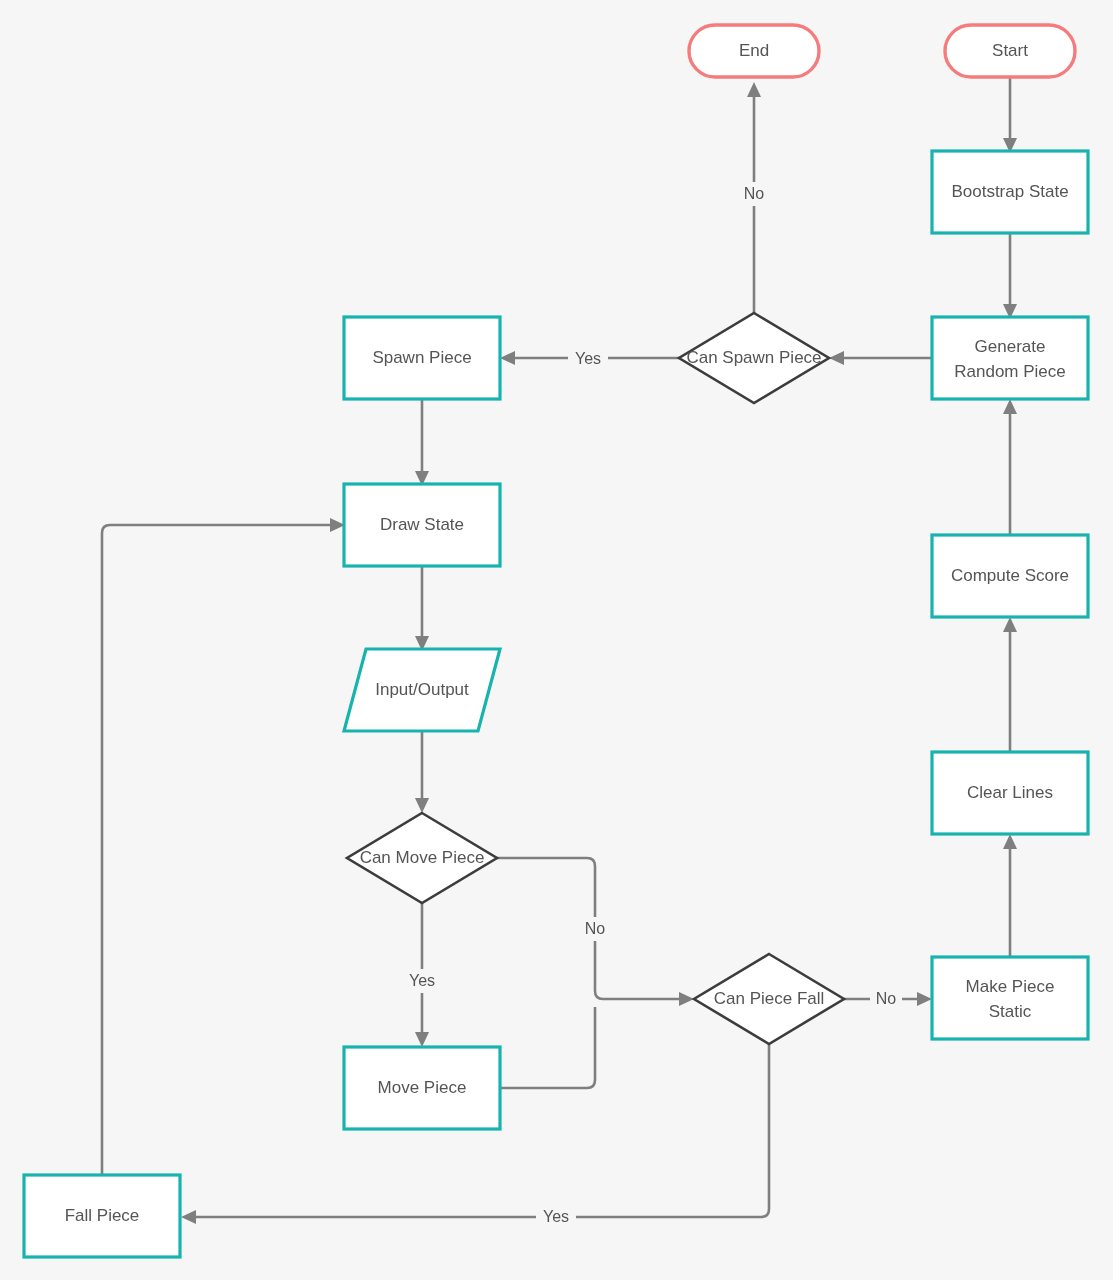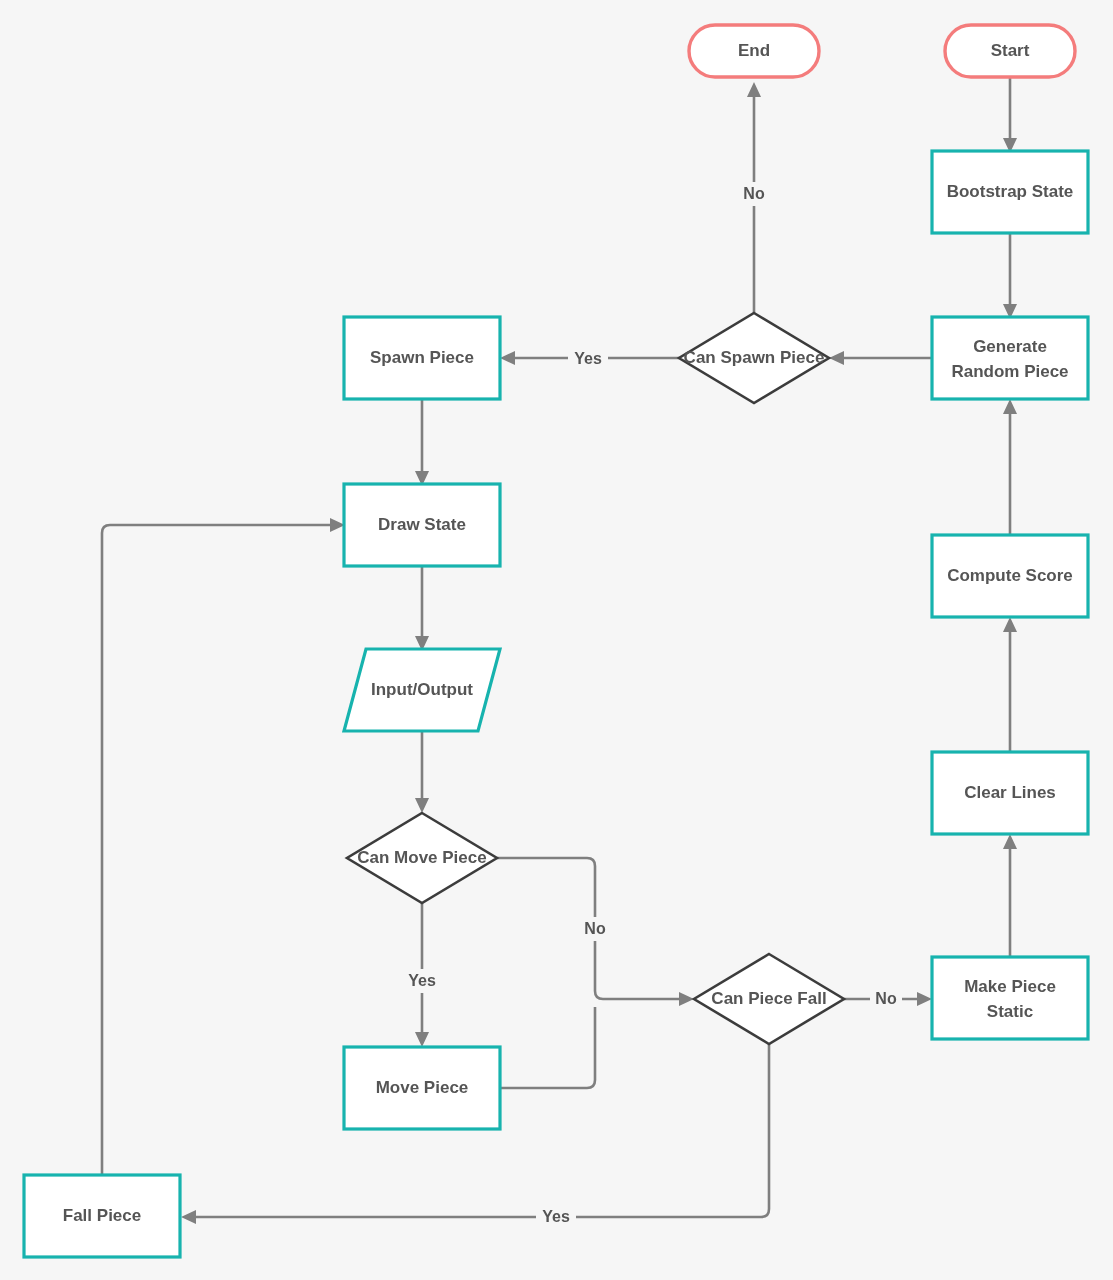--- a/index.html
+++ b/index.html
@@ -13,21 +13,20 @@
     height: 1280px;
     position: relative;
     overflow: hidden;
     font-family: "Liberation Sans", sans-serif;
   }
   #chart-root {
     position: absolute;
     left: 0; top: 0;
     width: 1113px;
     height: 1280px;
-    font-weight: bold;
   }
   svg.flow {
     position: absolute;
     left: 0; top: 0;
     width: 1113px;
     height: 1280px;
     display: block;
   }
   .edge-path {
     fill: none;

